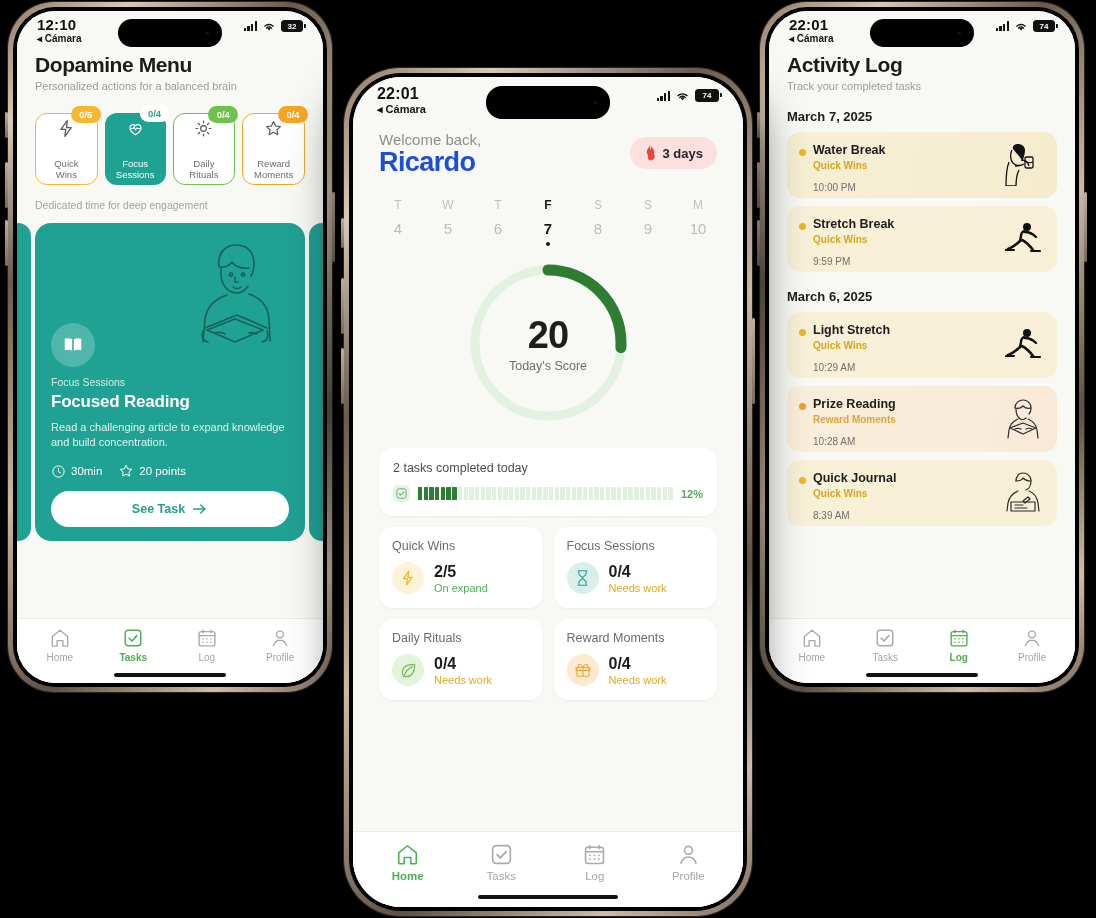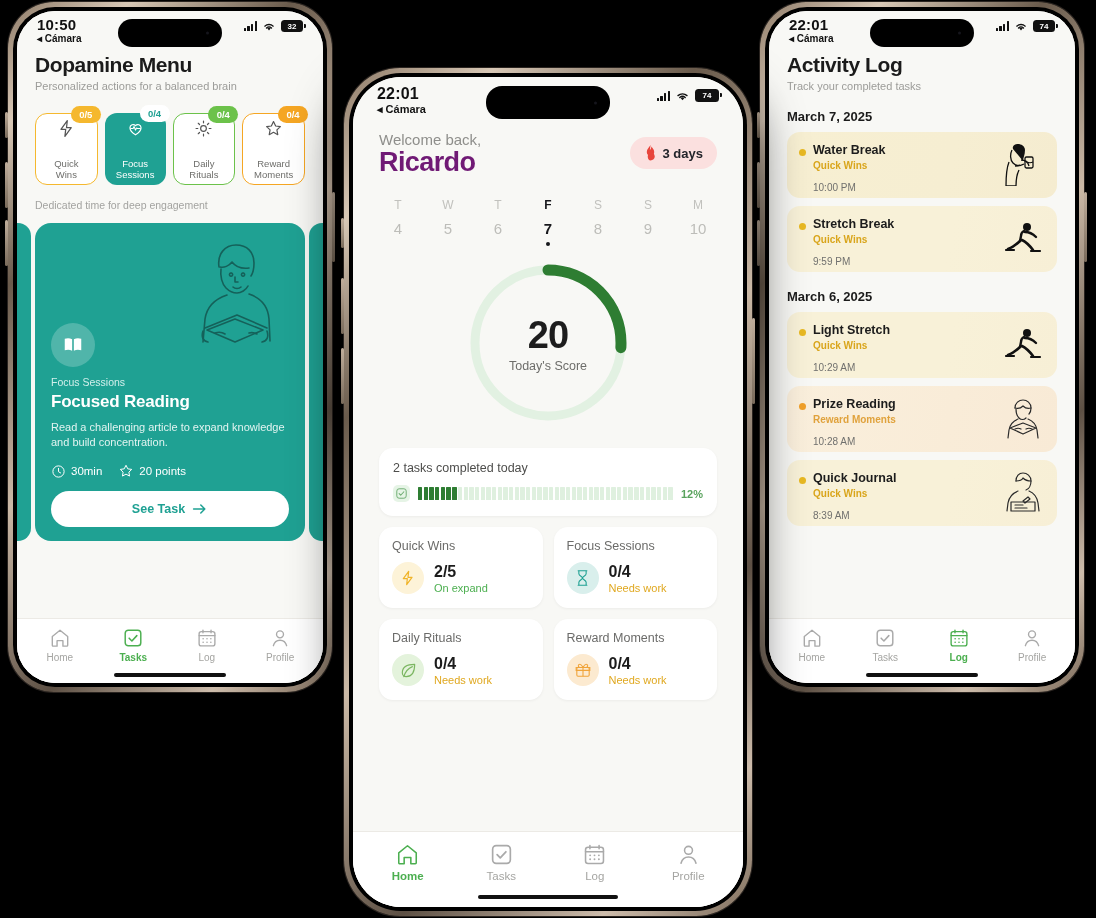--- a/index.html
+++ b/index.html
@@ -99,21 +99,21 @@
   .tc-meta span { font-size:11.5px; color:#fff; font-weight:500; }
   .tc-meta .mi { display:flex; align-items:center; gap:5px; }
   .tc-btn { position:absolute; left:16px; right:16px; bottom:14px; height:36px; background:#fff;
     border-radius:18px; display:flex; align-items:center; justify-content:center; gap:7px;
     font-size:12.5px; font-weight:700; color:#1fa193; }
 
   
   .mp-pad { padding:8px 26px 0; }
   .mp-top { display:flex; align-items:flex-start; justify-content:space-between; }
   .mp-wel { font-size:15px; color:#8e8e8b; }
-  .mp-name { font-size:27px; font-weight:800; color:#701a75; letter-spacing:-.6px; margin-top:-1px; }
+  .mp-name { font-size:27px; font-weight:800; color:#1d4ed8; letter-spacing:-.6px; margin-top:-1px; }
   .streak { display:flex; align-items:center; gap:6px; height:32px; padding:0 14px;
     background:#fbe0df; border-radius:17px; margin-top:6px; }
   .streak b { font-size:13px; font-weight:700; color:#22242a; }
 
   .week { display:flex; justify-content:space-between; margin-top:20px; }
   .wd { display:flex; flex-direction:column; align-items:center; width:38px; }
   .wd-d { font-size:12px; color:#c1c1bd; }
   .wd-n { font-size:15px; color:#bdbdb9; margin-top:8px; }
   .wd.today .wd-d { color:#17181c; font-weight:700; }
   .wd.today .wd-n { color:#17181c; font-weight:700; }
@@ -170,21 +170,21 @@
     <div class="side-btn" style="left:-3px;top:110px;width:3px;height:26px;"></div>
     <div class="side-btn" style="left:-3px;top:160px;width:3px;height:46px;"></div>
     <div class="side-btn" style="left:-3px;top:218px;width:3px;height:46px;"></div>
     <div class="side-btn" style="right:-3px;top:190px;width:3px;height:70px;"></div>
     <div class="phone-inner">
       <div class="screen">
         <div class="app">
 
           <div class="statusbar">
             <div class="sb-left">
-              <div class="sb-time">10:50</div>
+              <div class="sb-time">12:10</div>
               <div class="sb-back">◂ Cámara</div>
             </div>
             <div class="dynisl"></div>
             <div class="sb-right">
               <span class="sig">
                   <i></i>
                   <i></i>
                   <i></i>
                   <i></i>
                 </span>

